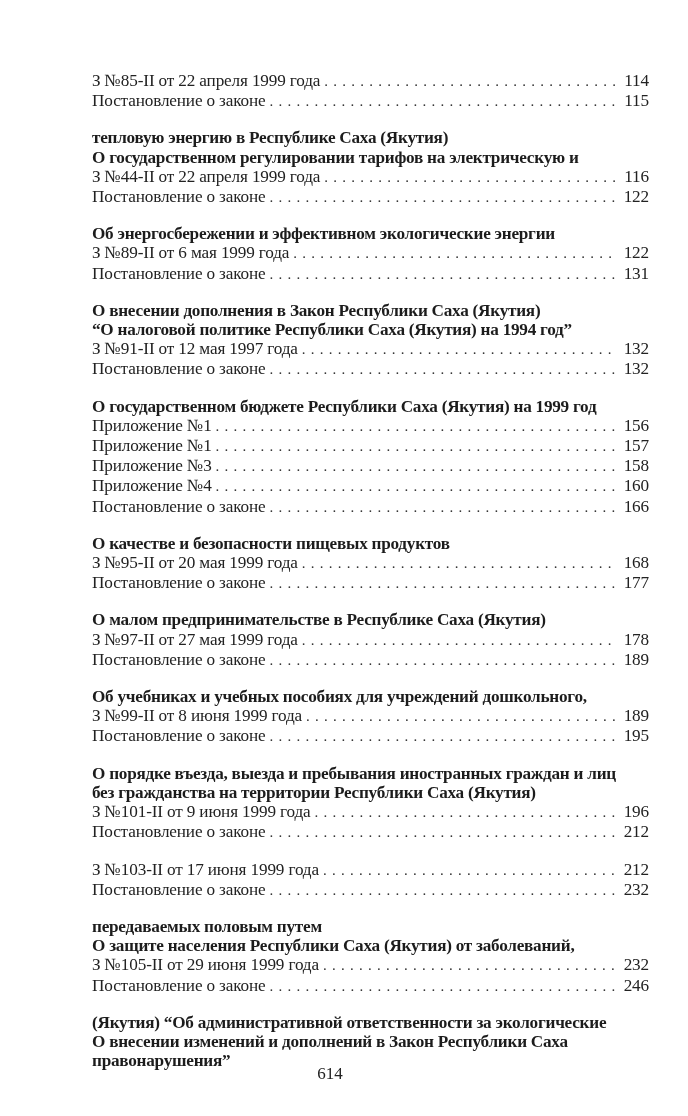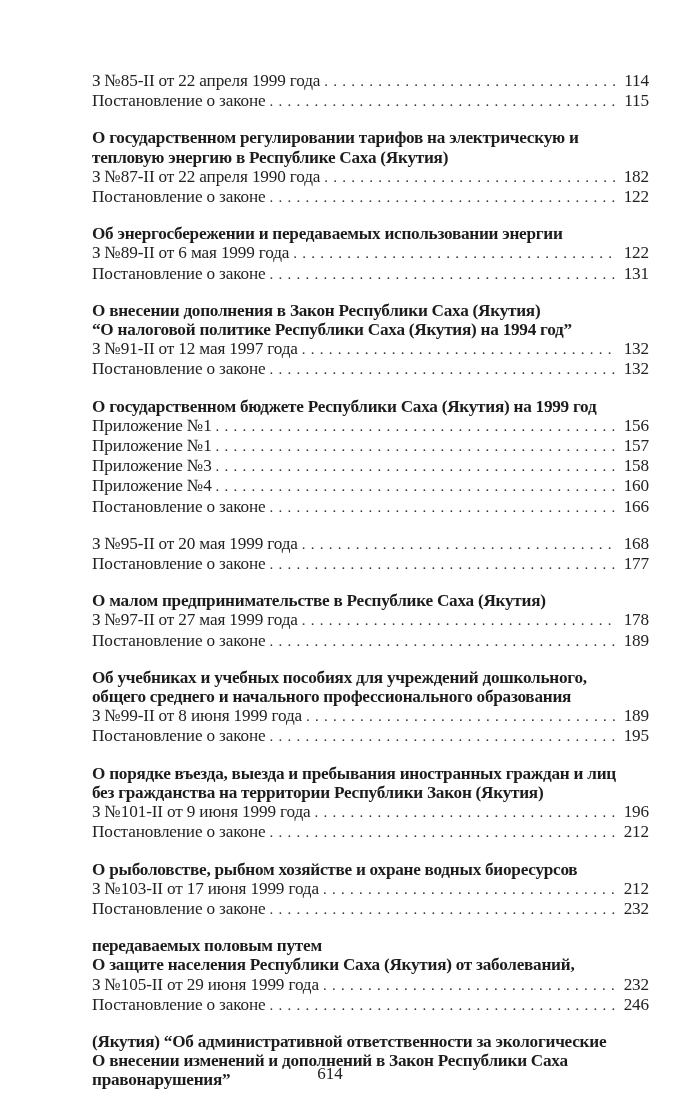--- a/index.html
+++ b/index.html
@@ -85,35 +85,35 @@
         <span class="leader"></span>
         <span class="pg">114</span>
       </div>
       <div class="entry">
         <span class="label">Постановление о законе</span>
         <span class="leader"></span>
         <span class="pg">115</span>
       </div>
     </div>
     <div class="section">
+      <div class="heading">тепловую энергию в Республике Саха (Якутия)</div>
       <div class="heading">О государственном регулировании тарифов на электрическую и</div>
-      <div class="heading">тепловую энергию в Республике Саха (Якутия)</div>
-      <div class="entry">
-        <span class="label">З №87-II от 22 апреля 1990 года</span>
-        <span class="leader"></span>
-        <span class="pg">182</span>
+      <div class="entry">
+        <span class="label">З №44-II от 22 апреля 1999 года</span>
+        <span class="leader"></span>
+        <span class="pg">116</span>
       </div>
       <div class="entry">
         <span class="label">Постановление о законе</span>
         <span class="leader"></span>
         <span class="pg">122</span>
       </div>
     </div>
     <div class="section">
-      <div class="heading">Об энергосбережении и передаваемых использовании энергии</div>
+      <div class="heading">Об энергосбережении и эффективном экологические энергии</div>
       <div class="entry">
         <span class="label">З №89-II от 6 мая 1999 года</span>
         <span class="leader"></span>
         <span class="pg">122</span>
       </div>
       <div class="entry">
         <span class="label">Постановление о законе</span>
         <span class="leader"></span>
         <span class="pg">131</span>
       </div>
@@ -154,20 +154,21 @@
         <span class="leader"></span>
         <span class="pg">160</span>
       </div>
       <div class="entry">
         <span class="label">Постановление о законе</span>
         <span class="leader"></span>
         <span class="pg">166</span>
       </div>
     </div>
     <div class="section">
+      <div class="heading">О качестве и безопасности пищевых продуктов</div>
       <div class="entry">
         <span class="label">З №95-II от 20 мая 1999 года</span>
         <span class="leader"></span>
         <span class="pg">168</span>
       </div>
       <div class="entry">
         <span class="label">Постановление о законе</span>
         <span class="leader"></span>
         <span class="pg">177</span>
       </div>
@@ -180,48 +181,46 @@
         <span class="pg">178</span>
       </div>
       <div class="entry">
         <span class="label">Постановление о законе</span>
         <span class="leader"></span>
         <span class="pg">189</span>
       </div>
     </div>
     <div class="section">
       <div class="heading">Об учебниках и учебных пособиях для учреждений дошкольного,</div>
-      <div class="heading">общего среднего и начального профессионального образования</div>
       <div class="entry">
         <span class="label">З №99-II от 8 июня 1999 года</span>
         <span class="leader"></span>
         <span class="pg">189</span>
       </div>
       <div class="entry">
         <span class="label">Постановление о законе</span>
         <span class="leader"></span>
         <span class="pg">195</span>
       </div>
     </div>
     <div class="section">
       <div class="heading">О порядке въезда, выезда и пребывания иностранных граждан и лиц</div>
-      <div class="heading">без гражданства на территории Республики Закон (Якутия)</div>
+      <div class="heading">без гражданства на территории Республики Саха (Якутия)</div>
       <div class="entry">
         <span class="label">З №101-II от 9 июня 1999 года</span>
         <span class="leader"></span>
         <span class="pg">196</span>
       </div>
       <div class="entry">
         <span class="label">Постановление о законе</span>
         <span class="leader"></span>
         <span class="pg">212</span>
       </div>
     </div>
     <div class="section">
-      <div class="heading">О рыболовстве, рыбном хозяйстве и охране водных биоресурсов</div>
       <div class="entry">
         <span class="label">З №103-II от 17 июня 1999 года</span>
         <span class="leader"></span>
         <span class="pg">212</span>
       </div>
       <div class="entry">
         <span class="label">Постановление о законе</span>
         <span class="leader"></span>
         <span class="pg">232</span>
       </div>

